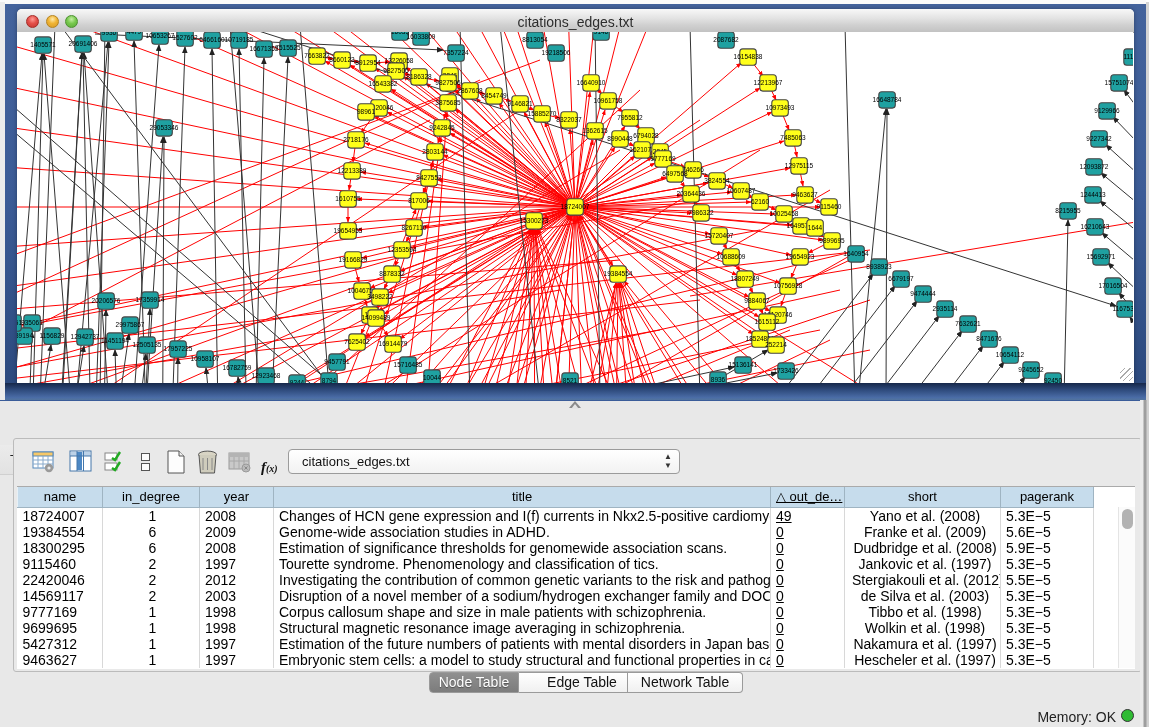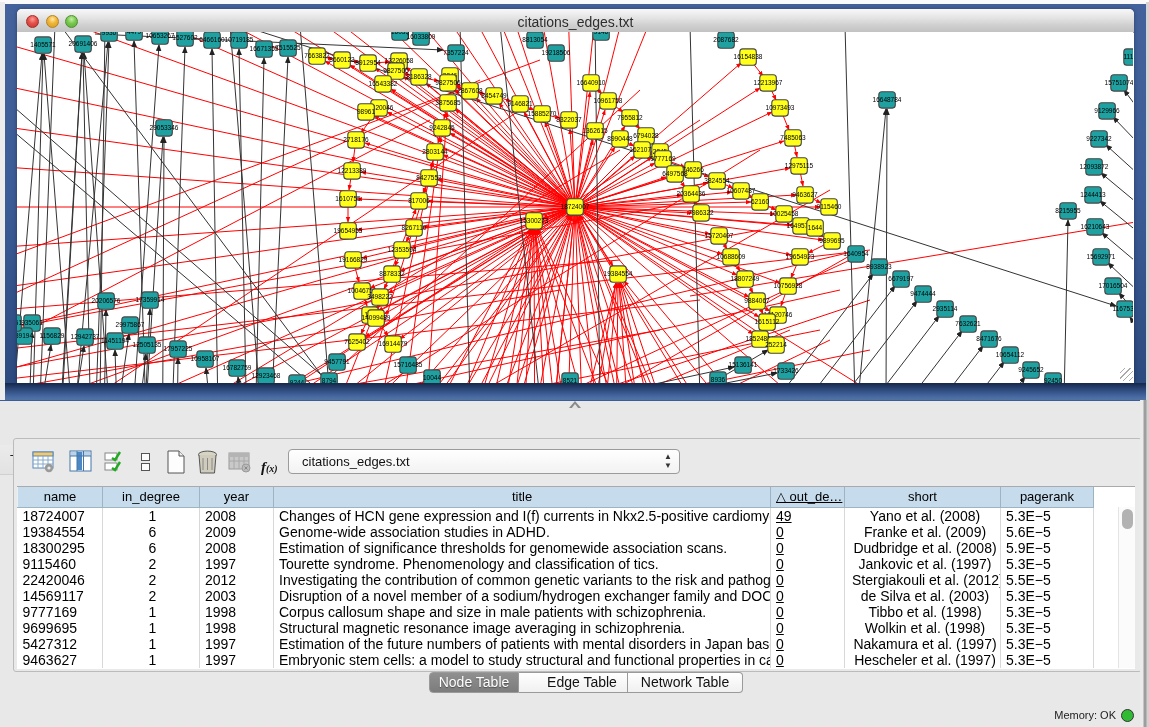--- a/index.html
+++ b/index.html
@@ -51,21 +51,21 @@
 #vscroll{position:absolute;left:1104px;top:68px;width:16px;height:161px;background:#fbfbfb;border-left:1px solid #e4e4e4;}
 #vthumb{position:absolute;left:3px;top:2px;width:11px;height:20px;border-radius:5.5px;background:#b2b2b2;}
 
 #segs{position:absolute;left:429px;top:272px;height:21px;}
 .seg{display:inline-block;height:19px;line-height:19px;font-size:14px;padding:0;text-align:center;
  border:1px solid #9a9a9a;border-left:none;background:linear-gradient(180deg,#fff,#f0f0f0);color:#111;float:left;}
 #seg1{border-left:1px solid #9a9a9a;border-radius:4px 0 0 4px;width:88px;
  background:linear-gradient(180deg,#909090,#7c7c7c);color:#fff;text-shadow:0 1px 1px rgba(0,0,0,.4);}
 #seg2{width:90px;padding-left:18px;}
 #seg3{width:114px;border-radius:0 4px 4px 0;}
-#memory{position:absolute;right:33px;top:309px;font-size:11px;color:#222;}
+#memory{position:absolute;right:33px;top:309px;font-size:14px;color:#222;}
 #rstrip{position:absolute;right:0;top:0;width:9px;height:327px;background:linear-gradient(90deg,#ebebeb 0px,#ebebeb 3px,#9e9e9e 4px,#9e9e9e 6px,#d2d2d2 7px,#d2d2d2 9px);}
 #memdot{position:absolute;right:15px;top:309px;width:11px;height:11px;border-radius:50%;
  background:#2fbb33;border:1.5px solid #333;}
 </style></head>
 <body>
 <div id="desktop">
  <div id="bluebg"></div>
  <div id="topline"></div>
  <div id="leftstrip"></div>
  <div id="rightstrip"></div>

